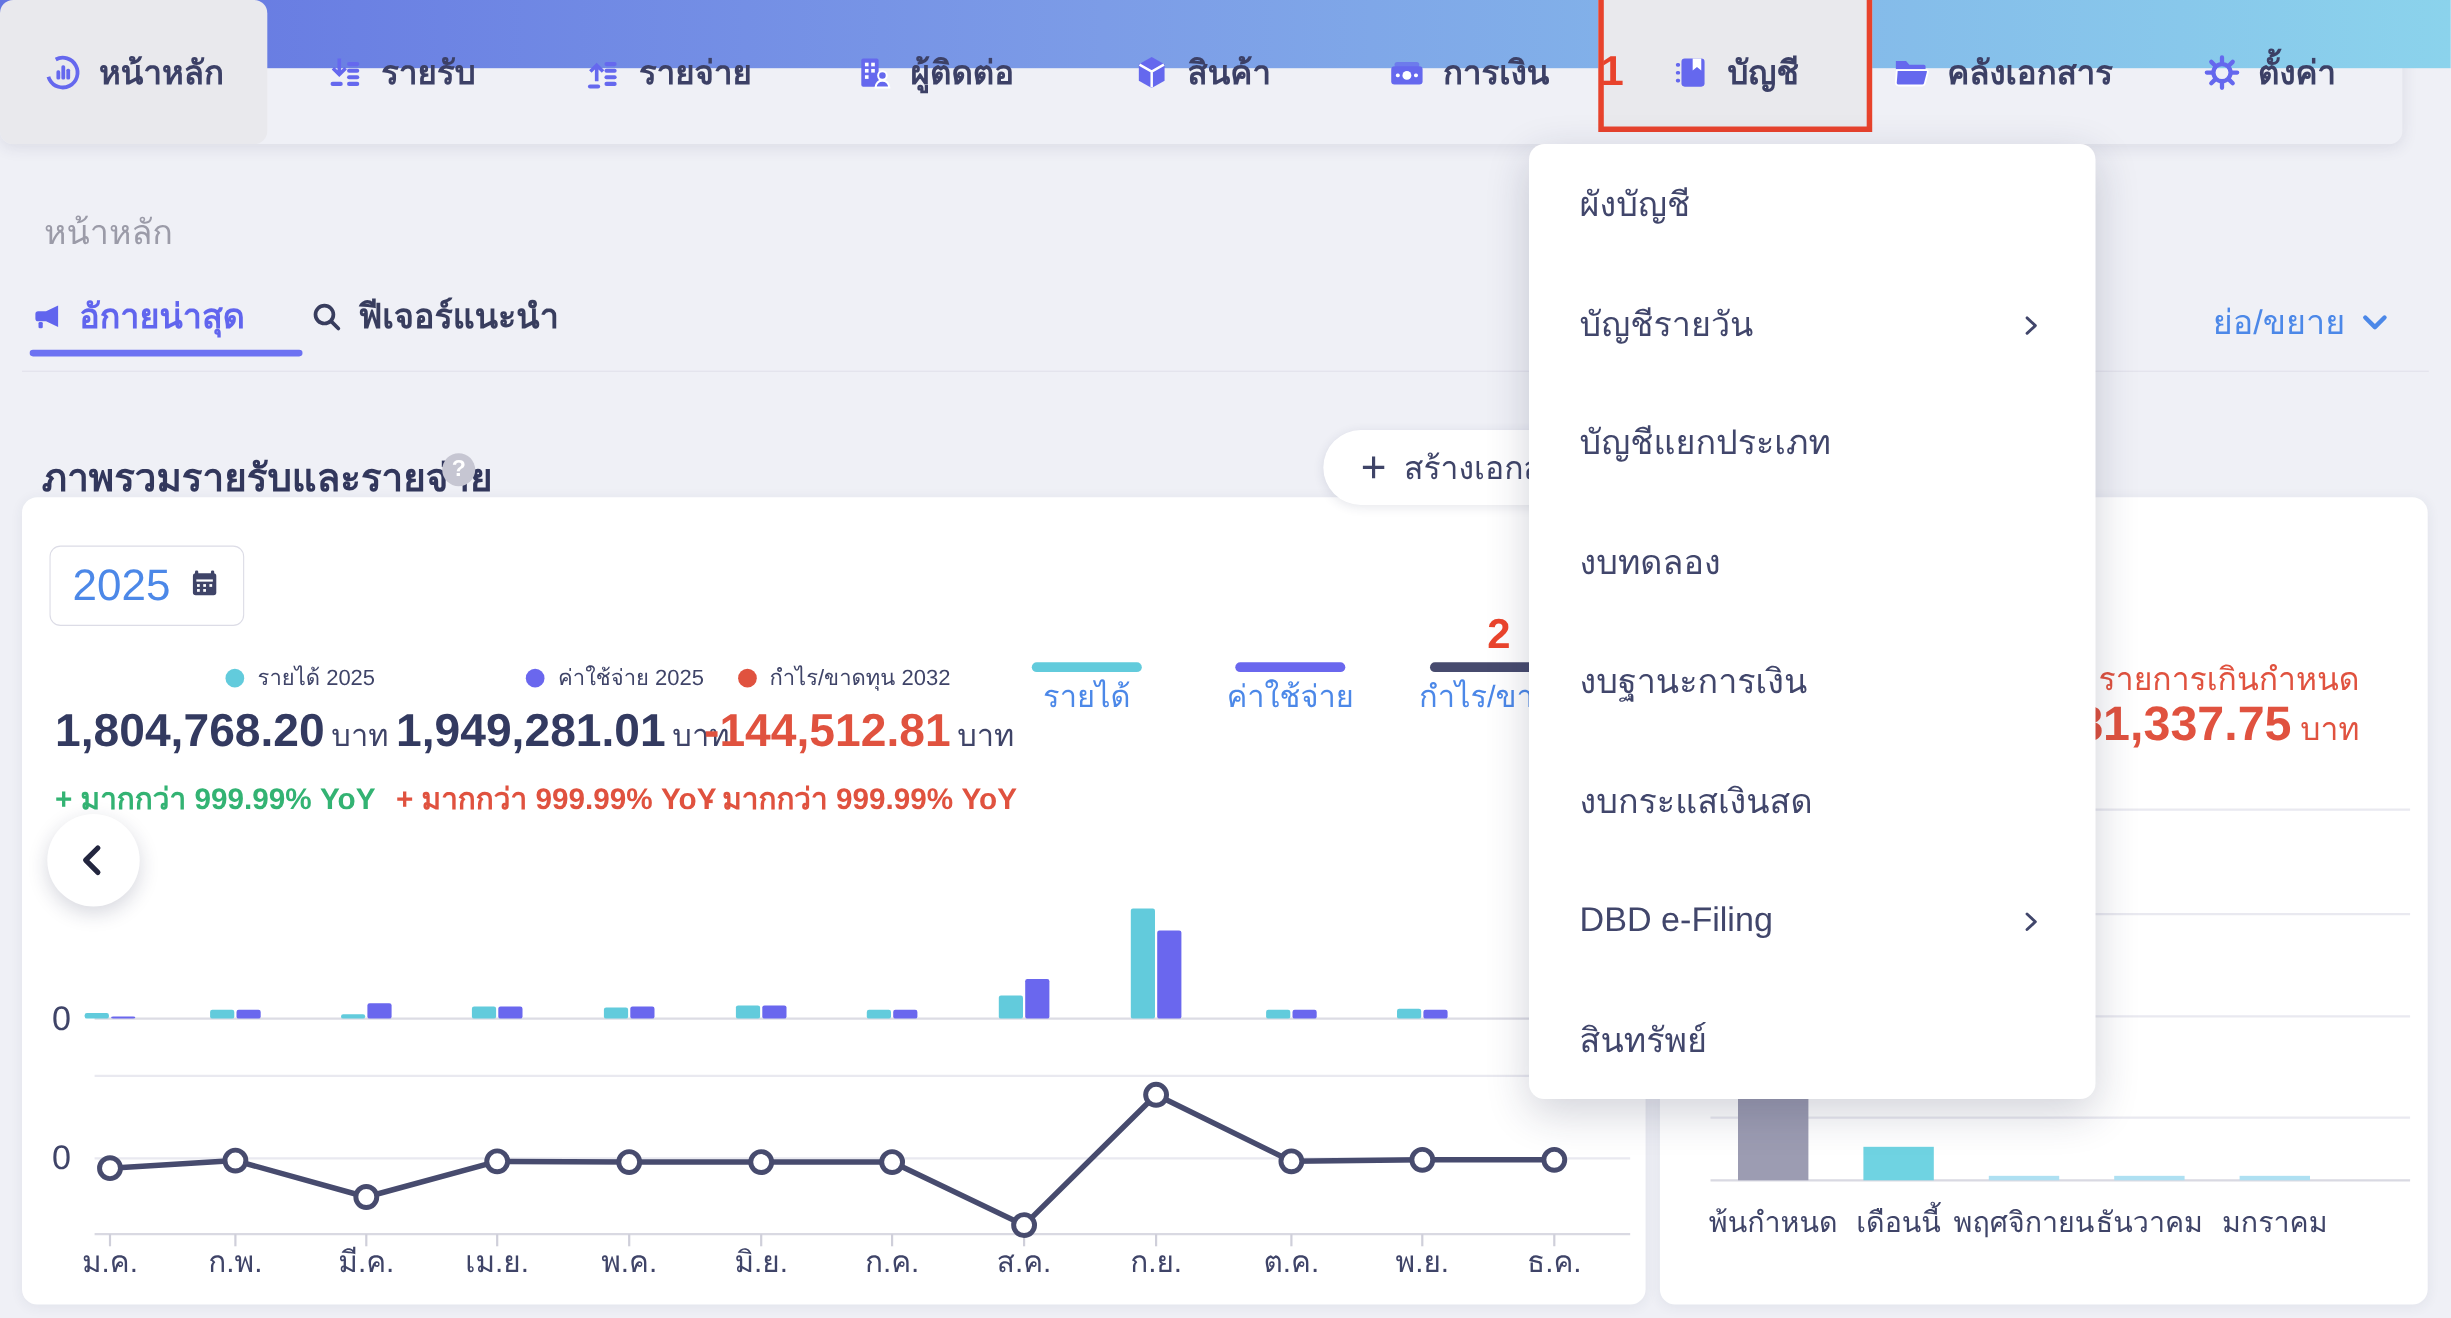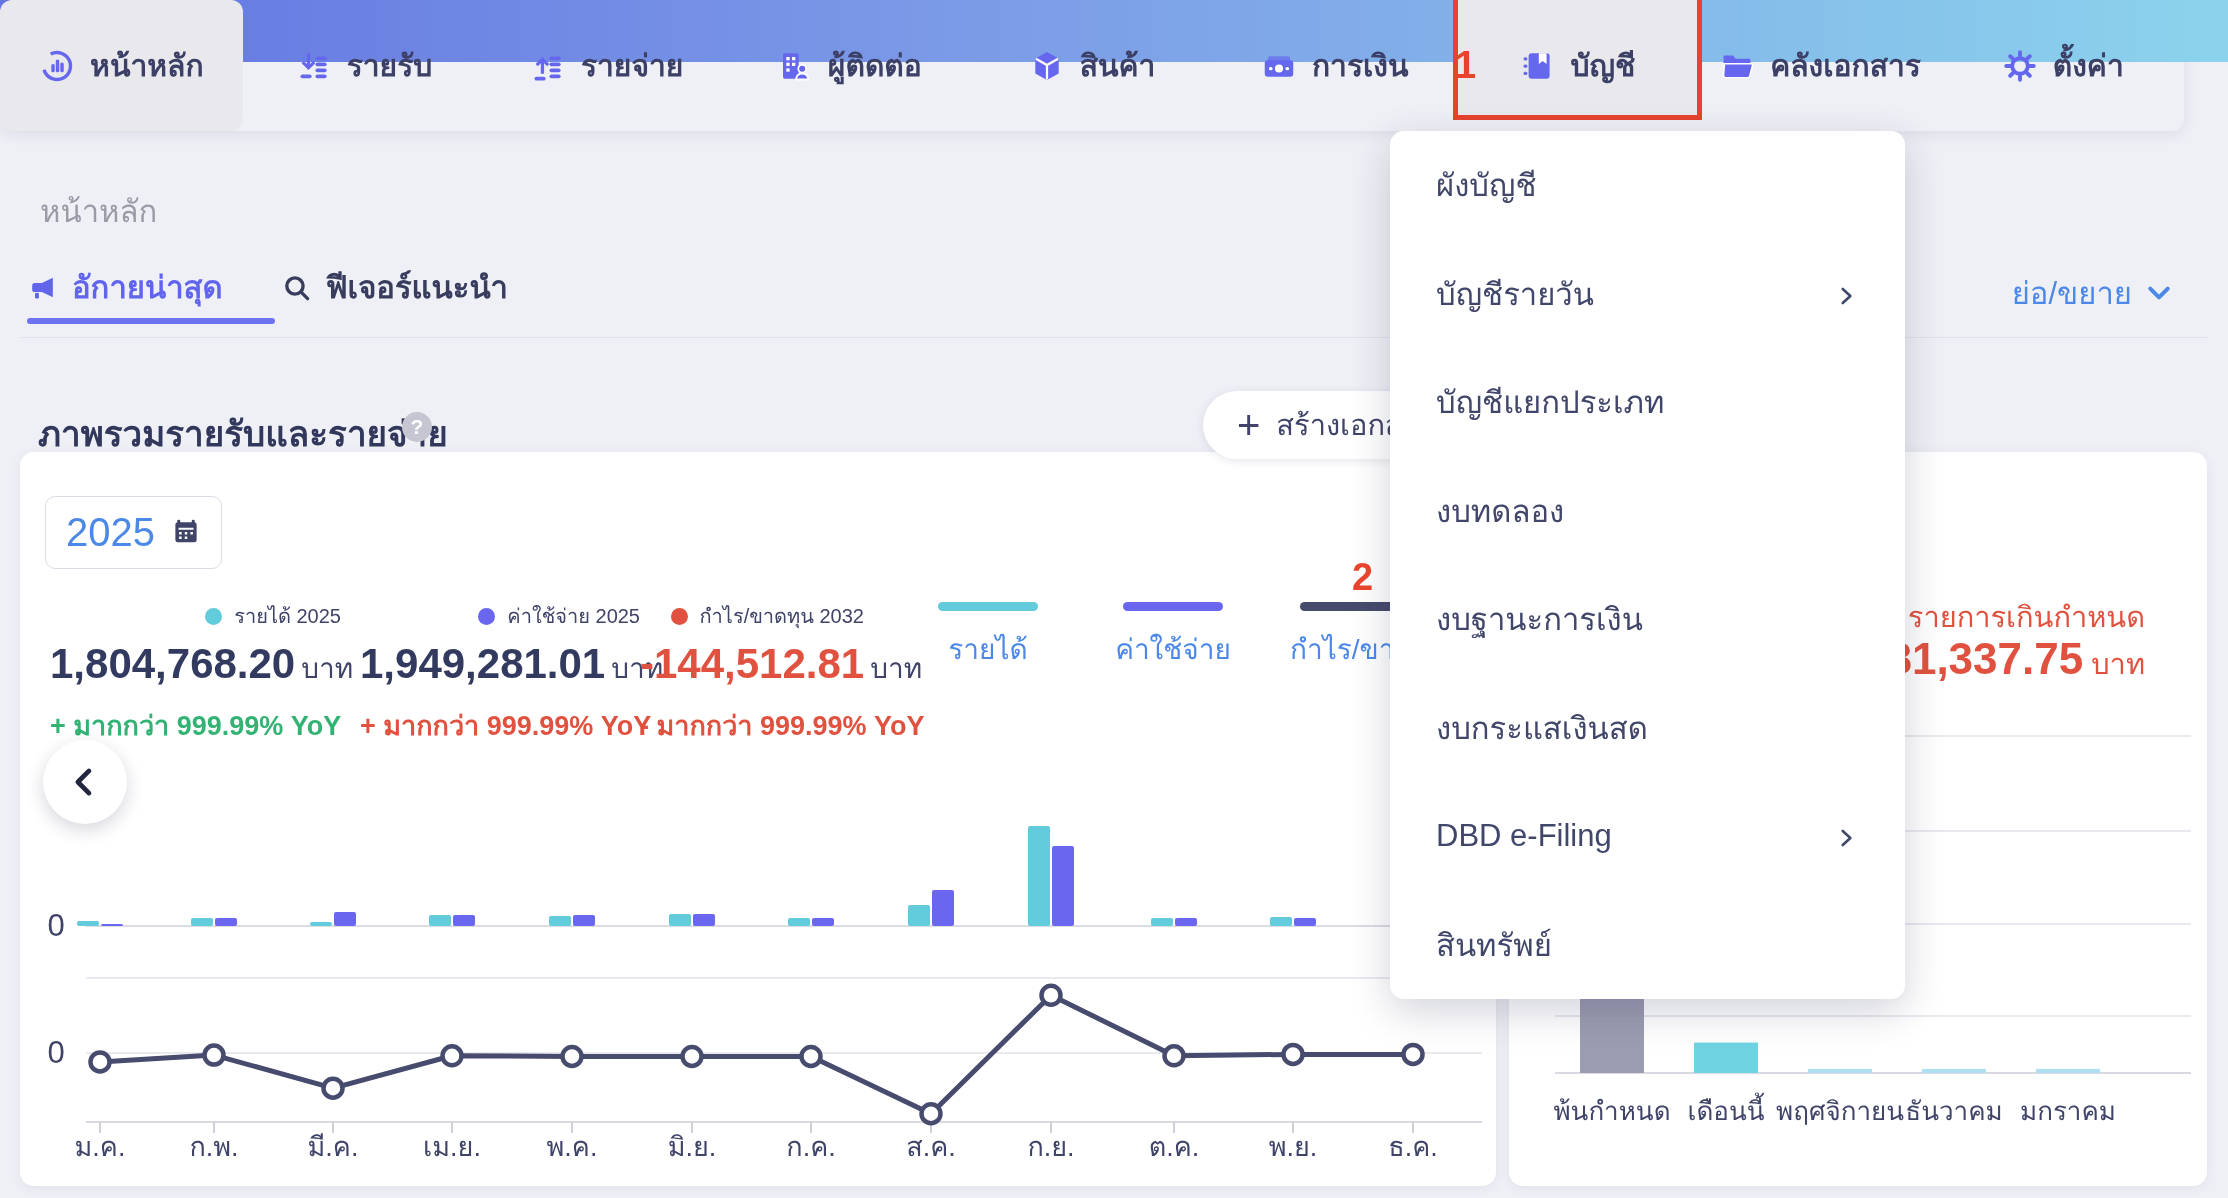--- a/index.html
+++ b/index.html
@@ -47,21 +47,21 @@
   .year-text{font-size:40px;color:#4c88e8}
   .year-select svg{width:30px;height:30px}
   .stat{position:absolute;top:148px;text-align:right;z-index:3}
   .stat .label-row{font-size:20px;color:#3f4468;display:flex;align-items:center;justify-content:flex-end;gap:12px}
   .dot{width:17px;height:17px;border-radius:50%;display:inline-block}
   .stat .value-row{margin-top:8px;font-size:42px;font-weight:700;color:#333a60;white-space:nowrap}
   .stat .unit{font-size:28px;font-weight:400;color:#3f4468;margin-left:6px}
   .stat .yoy{margin-top:14px;font-size:27px;font-weight:700;white-space:nowrap}
   .legend-item{position:absolute;top:150px;width:120px;text-align:center;cursor:pointer;z-index:3}
   .legend-line{height:9px;border-radius:5px;margin:0 auto;width:100px}
-  .legend-label{margin-top:16px;font-size:28px;color:#4c88e8;white-space:nowrap}
+  .legend-label{font-size:28px;color:#4c88e8;white-space:nowrap}
   .carousel-btn{position:absolute;left:23px;top:288px;width:84px;height:84px;border-radius:50%;background:#fff;
                 box-shadow:0 6px 18px rgba(30,35,70,.18);display:flex;align-items:center;justify-content:center;
                 cursor:pointer;z-index:4;border:none}
   .carousel-btn svg{width:38px;height:38px}
   svg.chart{position:absolute;left:0;top:0;width:100%;height:100%}
   .overdue-count{position:absolute;top:142px;right:62px;font-size:29px;color:#e0523f;z-index:3}
   .overdue-amount{position:absolute;top:182px;right:62px;font-size:44px;font-weight:700;color:#e0523f;z-index:3;white-space:nowrap}
   .overdue-amount .unit{font-size:29px;font-weight:400;margin-left:8px}
   
   .dropdown{position:absolute;left:1390px;top:131px;width:515px;height:868px;z-index:50;display:flex;flex-direction:column;

